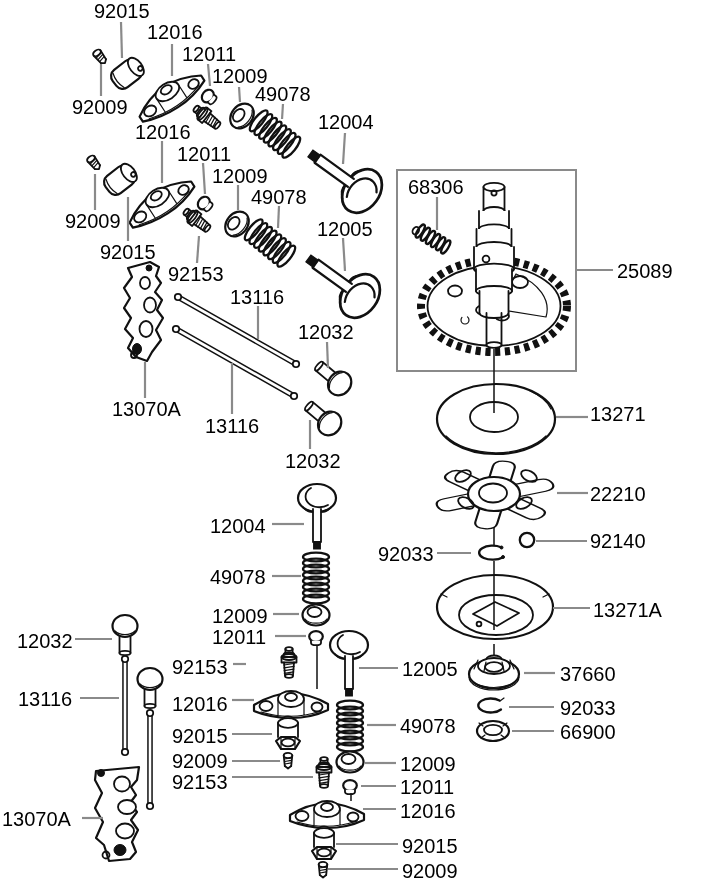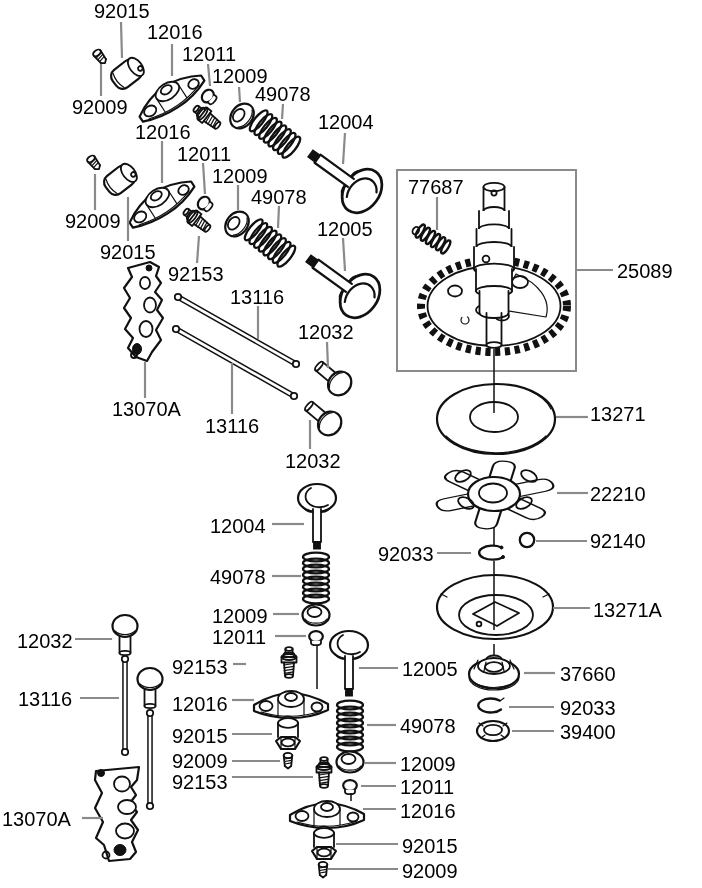--- a/index.html
+++ b/index.html
@@ -446,37 +446,37 @@
       <div class="part-label" style="left: 251px; top: 188px;">49078</div>
       <div class="part-label" style="left: 65px; top: 212px;">92009</div>
       <div class="part-label" style="left: 317px; top: 220px;">12005</div>
       <div class="part-label" style="left: 100px; top: 243px;">92015</div>
       <div class="part-label" style="left: 168px; top: 265px;">92153</div>
       <div class="part-label" style="left: 230px; top: 288px;">13116</div>
       <div class="part-label" style="left: 298px; top: 323px;">12032</div>
       <div class="part-label" style="left: 112px; top: 400px;">13070A</div>
       <div class="part-label" style="left: 205px; top: 417px;">13116</div>
       <div class="part-label" style="left: 285px; top: 452px;">12032</div>
-      <div class="part-label" style="left: 408px; top: 178px;">77687</div>
+      <div class="part-label" style="left: 408px; top: 178px;">68306</div>
       <div class="part-label" style="left: 617px; top: 262px;">25089</div>
       <div class="part-label" style="left: 590px; top: 405px;">13271</div>
       <div class="part-label" style="left: 590px; top: 485px;">22210</div>
       <div class="part-label" style="left: 590px; top: 532px;">92140</div>
       <div class="part-label" style="left: 378px; top: 545px;">92033</div>
       <div class="part-label" style="left: 593px; top: 601px;">13271A</div>
       <div class="part-label" style="left: 210px; top: 517px;">12004</div>
       <div class="part-label" style="left: 210px; top: 568px;">49078</div>
       <div class="part-label" style="left: 212px; top: 607px;">12009</div>
       <div class="part-label" style="left: 212px; top: 628px;">12011</div>
       <div class="part-label" style="left: 172px; top: 658px;">92153</div>
       <div class="part-label" style="left: 402px; top: 660px;">12005</div>
       <div class="part-label" style="left: 560px; top: 665px;">37660</div>
       <div class="part-label" style="left: 400px; top: 717px;">49078</div>
       <div class="part-label" style="left: 560px; top: 699px;">92033</div>
-      <div class="part-label" style="left: 560px; top: 723px;">39400</div>
+      <div class="part-label" style="left: 560px; top: 723px;">66900</div>
       <div class="part-label" style="left: 172px; top: 695px;">12016</div>
       <div class="part-label" style="left: 172px; top: 727px;">92015</div>
       <div class="part-label" style="left: 172px; top: 752px;">92009</div>
       <div class="part-label" style="left: 172px; top: 773px;">92153</div>
       <div class="part-label" style="left: 400px; top: 755px;">12009</div>
       <div class="part-label" style="left: 400px; top: 778px;">12011</div>
       <div class="part-label" style="left: 400px; top: 802px;">12016</div>
       <div class="part-label" style="left: 402px; top: 837px;">92015</div>
       <div class="part-label" style="left: 402px; top: 862px;">92009</div>
       <div class="part-label" style="left: 17px; top: 632px;">12032</div>

